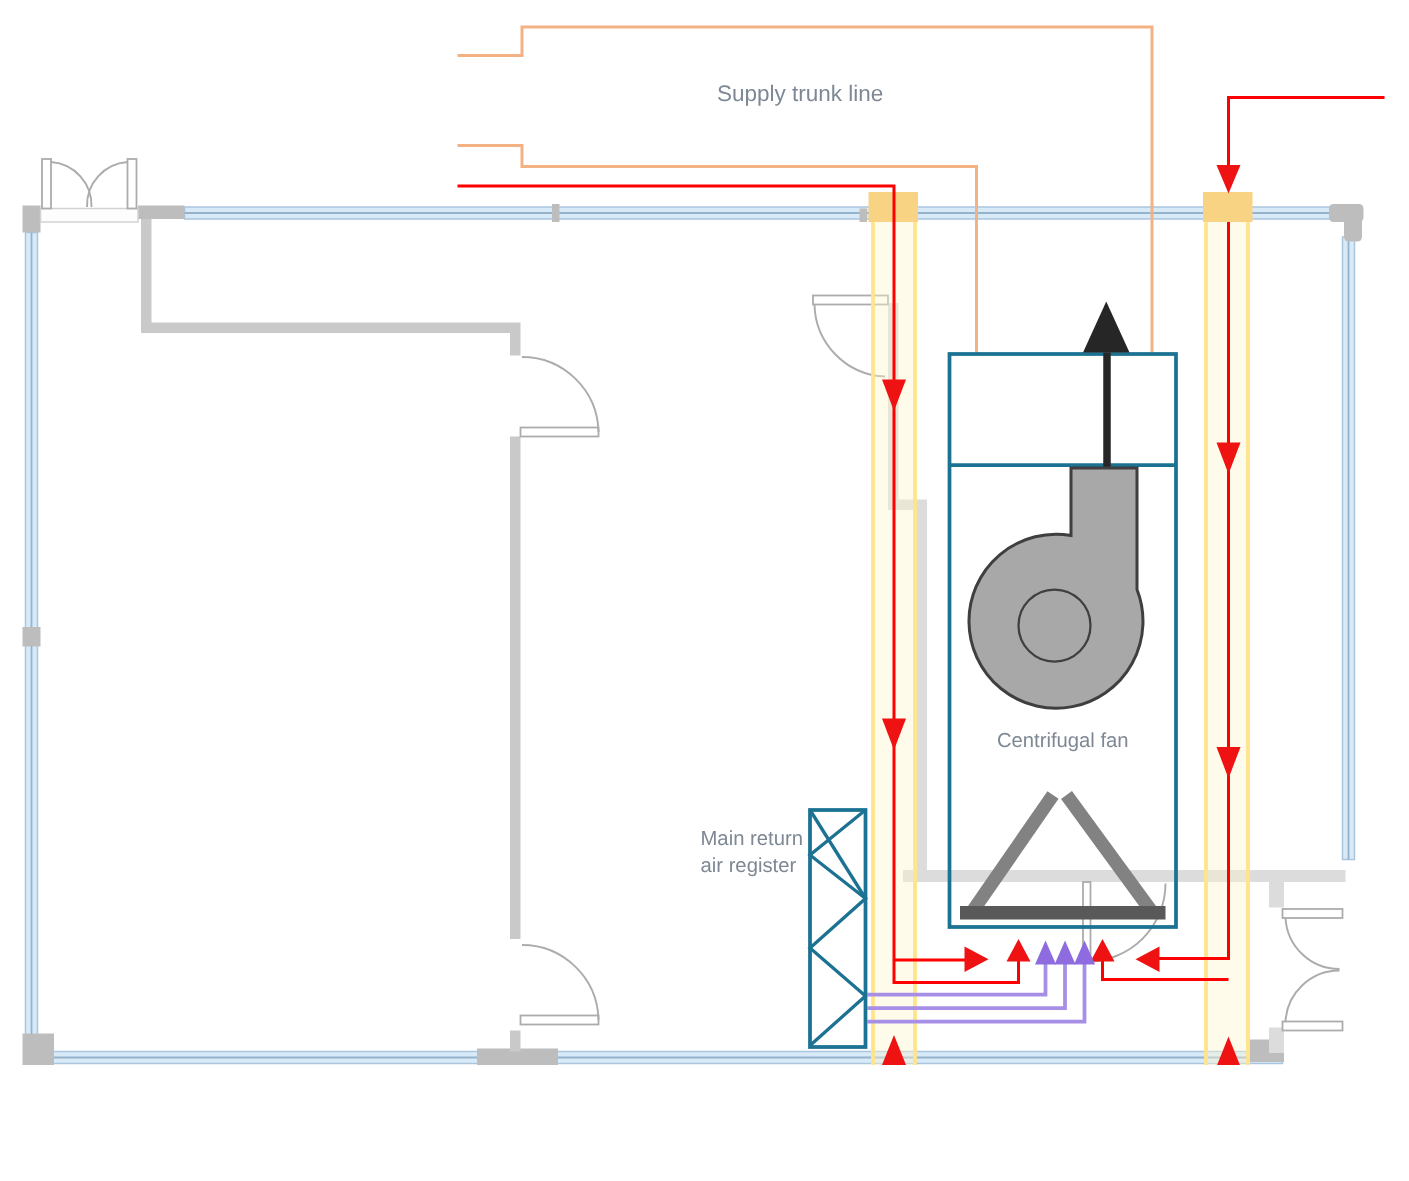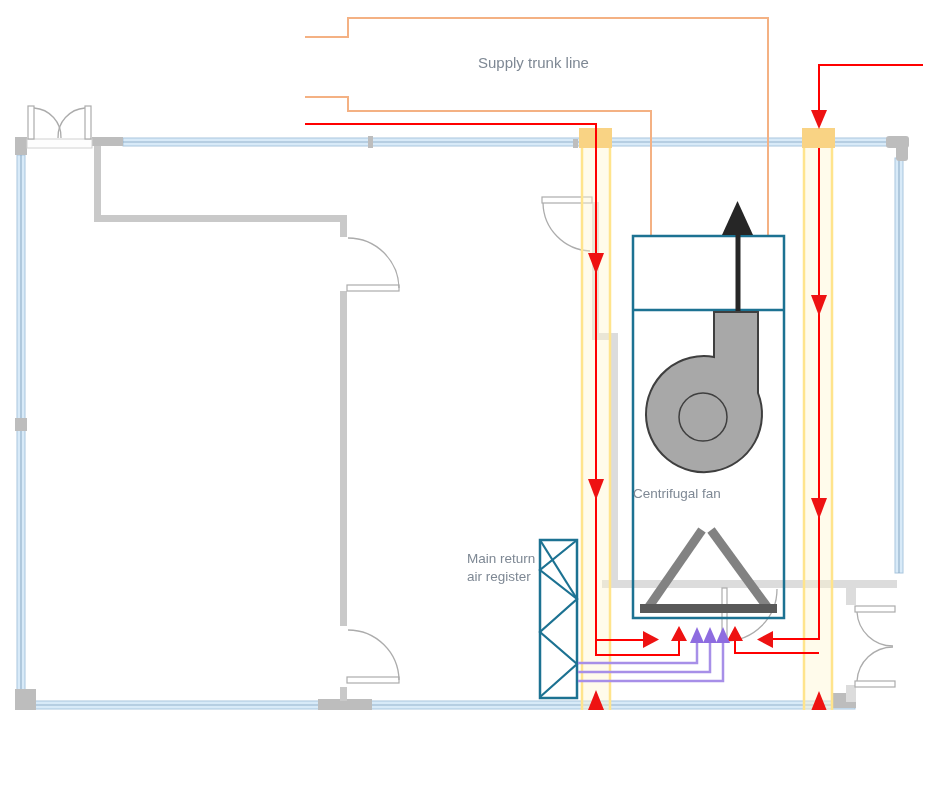--- a/index.html
+++ b/index.html
@@ -26,21 +26,21 @@
   .pur{stroke:var(--return-line);stroke-width:2.5;fill:none;}
   .purA{fill:var(--return-arrow);}
   .fanbody{fill:var(--fan-fill);stroke:var(--fan-stroke);stroke-width:2;}
   .fanhub{fill:var(--fan-fill);stroke:var(--fan-stroke);stroke-width:1.5;}
   .filterbar{stroke:var(--filter-bar);stroke-width:9;fill:none;}
   .filterbase{fill:var(--filter-base);}
   .exh{fill:var(--exhaust);}
   .exhline{stroke:var(--exhaust);stroke-width:5;fill:none;}
   .lbl{position:absolute;color:var(--label-text);font-size:13.5px;line-height:18px;}
   .lbl-trunk{left:478px;top:54px;font-size:15px;}
-  .lbl-fan{left:633px;top:485px;width:151px;text-align:left;}
+  .lbl-fan{left:633px;top:485px;width:151px;text-align:center;}
   .lbl-reg{left:467px;top:550px;}
 </style>
 </head>
 <body>
 
 <div id="stage">
 
   <svg id="plan-svg" width="939" height="787" viewBox="0 0 939 787">
 
     <g>

